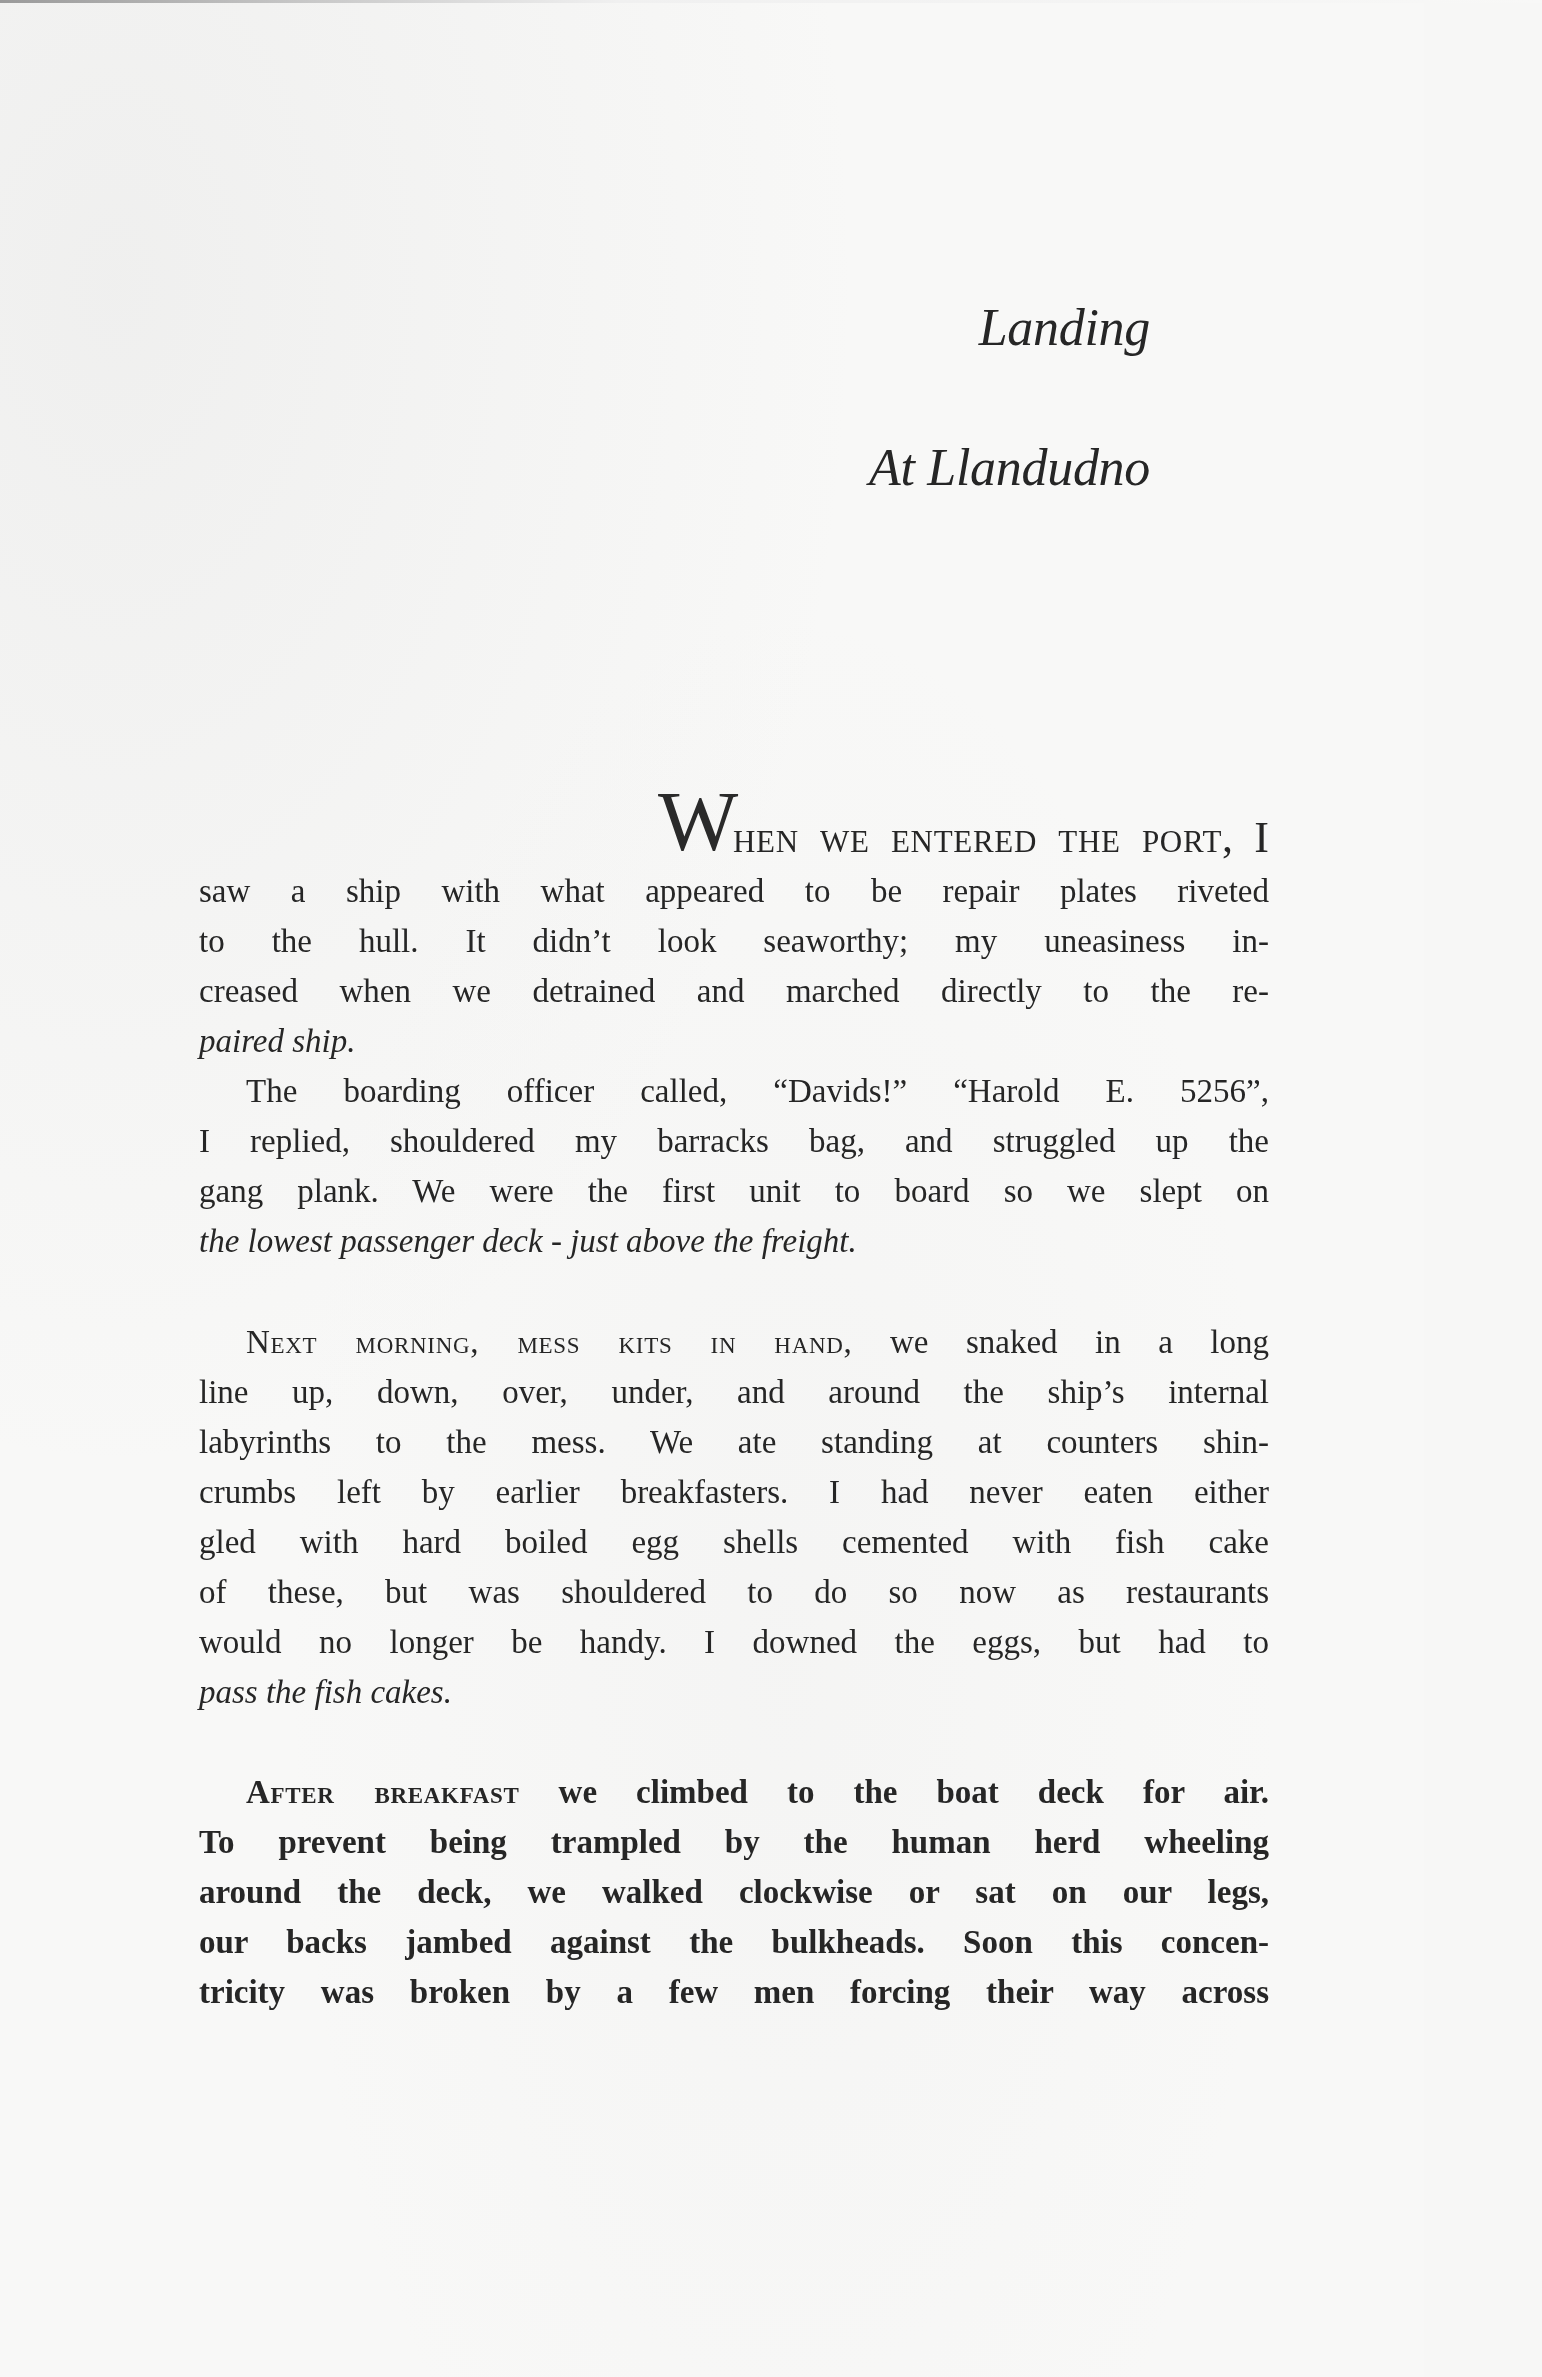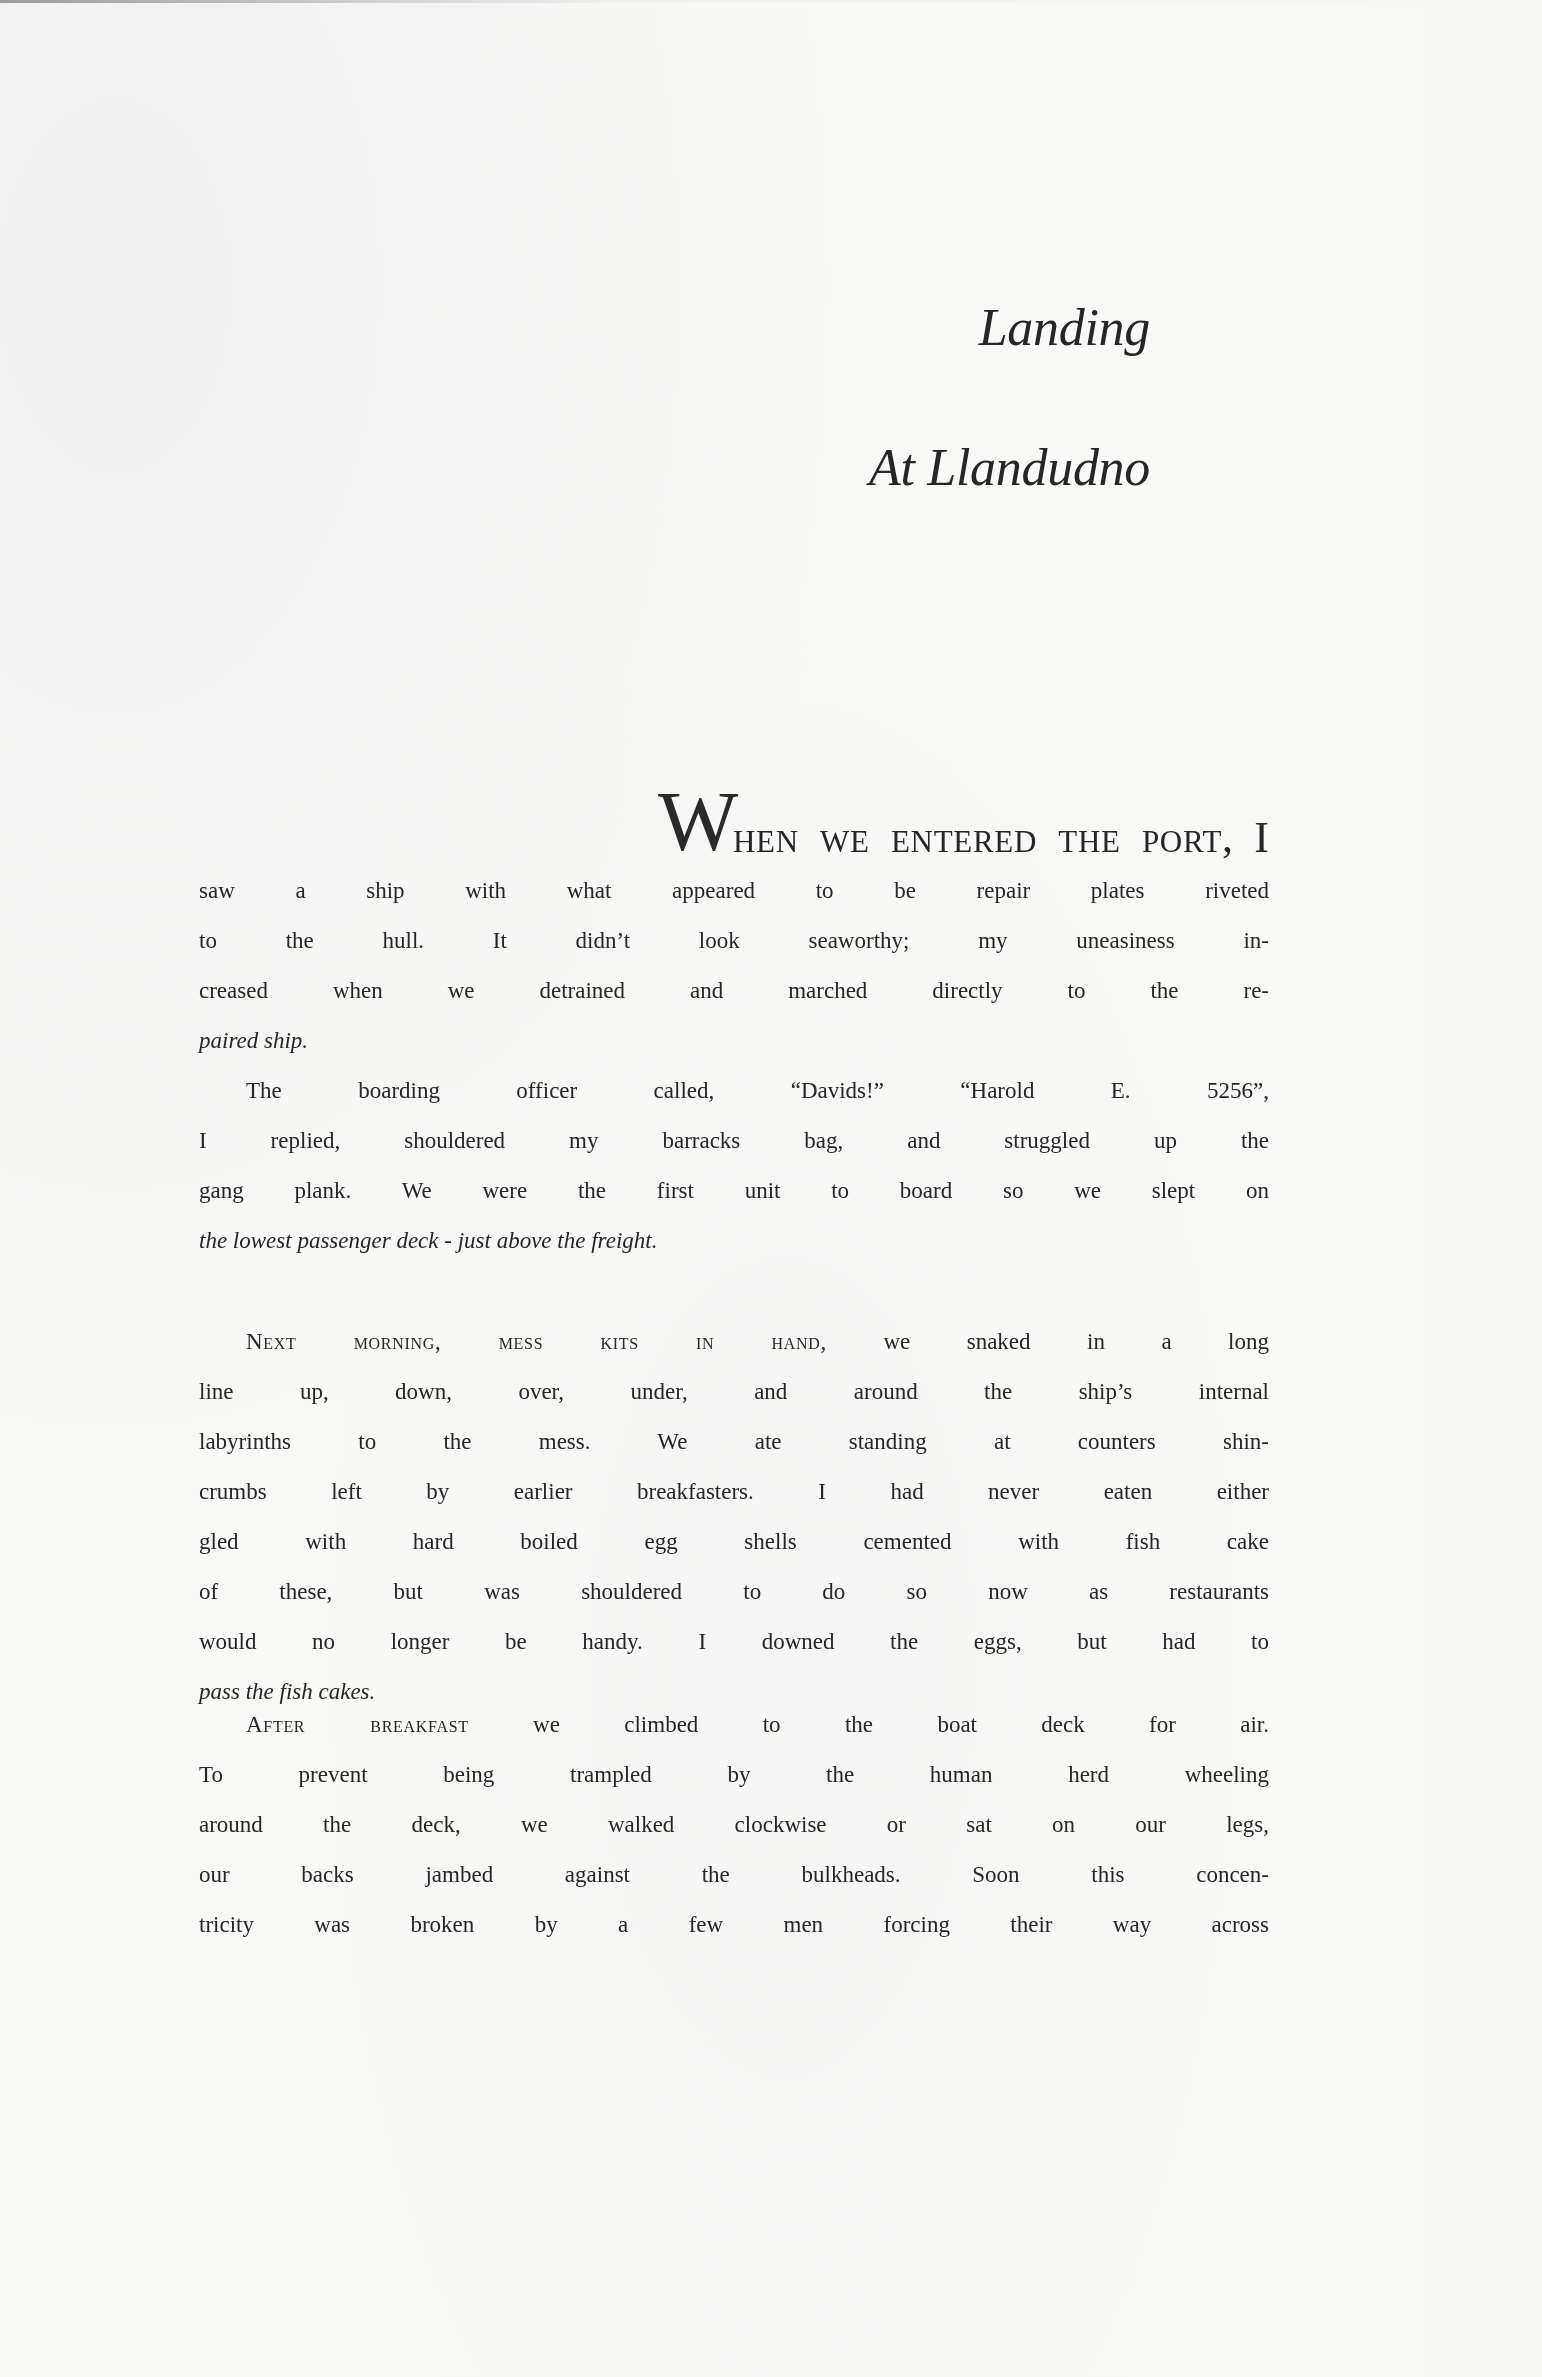--- a/index.html
+++ b/index.html
@@ -47,21 +47,21 @@
     }
     .title-line-1 { top: 302px; }
     .title-line-2 { top: 442px; }
 
     
     .body-col {
       position: absolute;
       left: 199px;
       width: 1070px;
       font-family: "Liberation Serif", "DejaVu Serif", serif;
-      font-size: 23px;
+      font-size: 33px;
       line-height: 50px;
       color: #262626;
       text-align: justify;
       text-align-last: left;
     }
     .line {
       display: block;
       height: 50px;
       white-space: nowrap;
       text-align: justify;
@@ -105,21 +105,21 @@
       right: 0;
       bottom: 4px;
       font-size: 44px;
       line-height: 1;
       text-align: justify;
       text-align-last: justify;
     }
 
     .para1 { top: 866px; }
     .para2 { top: 1317px; }
-    .para3 { top: 1700px; }
+    .para3 { top: 1767px; font-weight: bold; }
   </style>
 </head>
 <body>
 
 <div class="page">
   <div class="top-edge"></div>
 
   <div class="title title-line-1">Landing</div>
   <div class="title title-line-2">At Llandudno</div>
 

